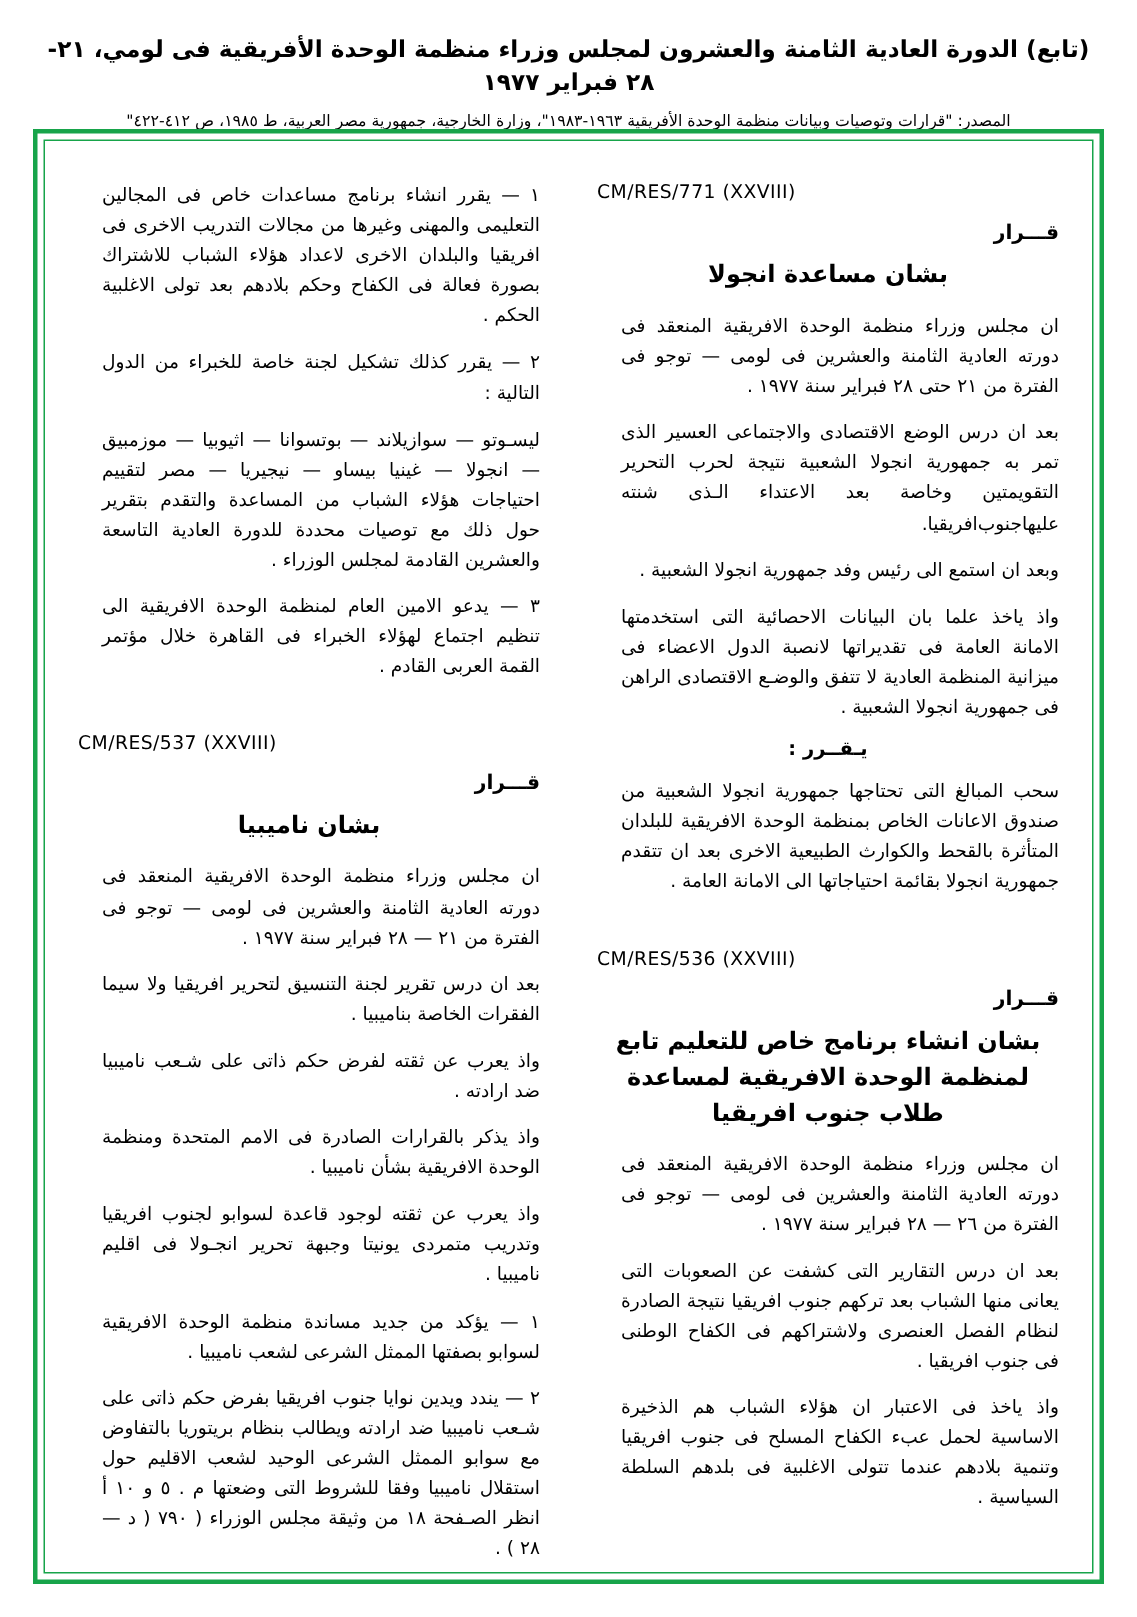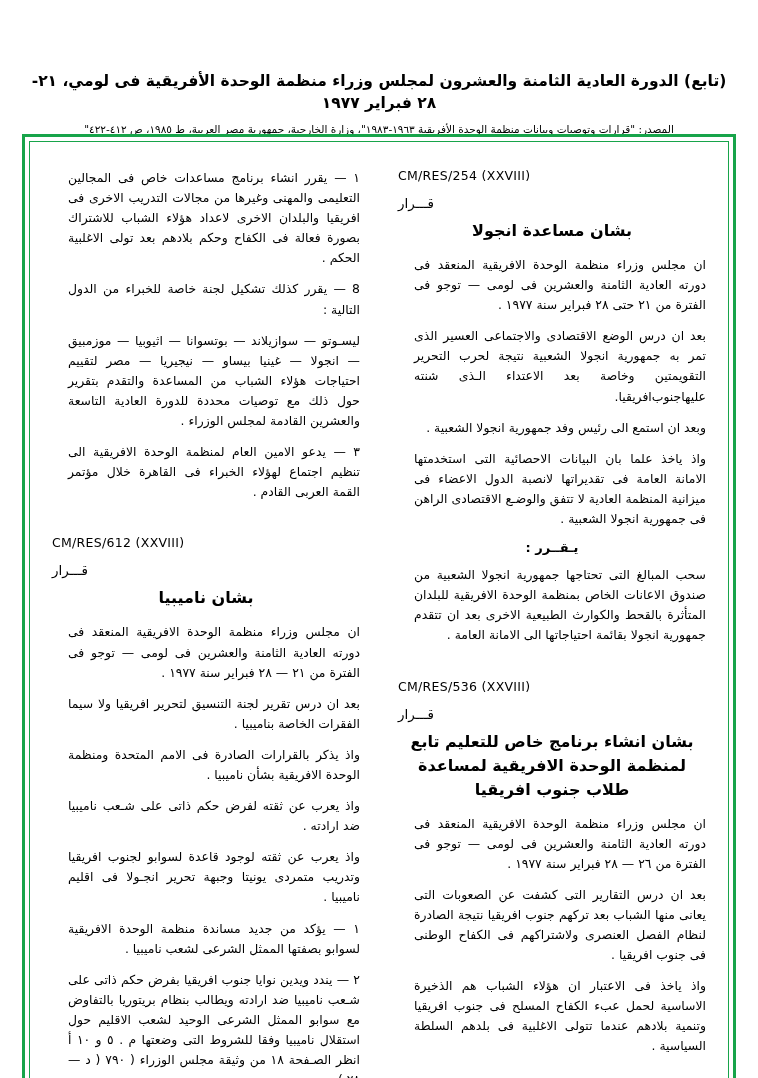--- a/index.html
+++ b/index.html
@@ -19,21 +19,20 @@
     width: 758px;
     height: 1078px;
     position: relative;
     box-sizing: border-box;
     padding: 0;
   }
   
   .header {
     padding: 22px 26px 0 26px;
     text-align: center;
-    margin-top: 48px;
   }
   .header-title {
     font-size: 15.5px;
     font-weight: bold;
     line-height: 1.45;
     letter-spacing: 0px;
     direction: rtl;
   }
   .header-source {
     margin-top: 7px;
@@ -81,23 +80,23 @@
   
   .res-code {
     font-size: 12.5px;
     direction: ltr;
     text-align: left;
     unicode-bidi: isolate;
     margin: 0 0 12px 0;
     letter-spacing: 0.3px;
   }
   .decision-word {
-    text-align: left;
+    text-align: right;
     font-size: 13.5px;
-    font-weight: normal;
+    font-weight: bold;
     letter-spacing: 5px;
     margin: 4px 0 8px 0;
   }
   .res-title {
     text-align: center;
     font-size: 16px;
     font-weight: bold;
     line-height: 1.5;
     margin: 0 0 12px 0;
   }
@@ -128,21 +127,21 @@
     <div class="header-source">المصدر: "قرارات وتوصيات وبيانات منظمة الوحدة الأفريقية ١٩٦٣-١٩٨٣"، وزارة الخارجية، جمهورية مصر العربية، ط ١٩٨٥، ص ٤١٢-٤٢٢"</div>
   </div>
 
   <div class="frame">
     <div class="frame-inner">
       <div class="columns">
 
         <div class="col col-right">
 
           <div>
-            <div class="res-code">CM/RES/254 (XXVIII)</div>
+            <div class="res-code">CM/RES/771 (XXVIII)</div>
             <div class="decision-word">قـــرار</div>
             <div class="res-title">بشان مساعدة انجولا</div>
 
             <p class="para">ان مجلس وزراء منظمة الوحدة الافريقية المنعقد فى دورته العادية الثامنة والعشرين فى لومى — توجو فى الفترة من ٢١ حتى ٢٨ فبراير سنة ١٩٧٧ .</p>
             <p class="para">بعد ان درس الوضع الاقتصادى والاجتماعى العسير الذى تمر به جمهورية انجولا الشعبية نتيجة لحرب التحرير التقويمتين وخاصة بعد الاعتداء الـذى شنته عليهاجنوب‌افريقيا.</p>
             <p class="para">وبعد ان استمع الى رئيس وفد جمهورية انجولا الشعبية .</p>
             <p class="para">واذ ياخذ علما بان البيانات الاحصائية التى استخدمتها الامانة العامة فى تقديراتها لانصبة الدول الاعضاء فى ميزانية المنظمة العادية لا تتفق والوضـع الاقتصادى الراهن فى جمهورية انجولا الشعبية .</p>
 
             <div class="yaqarrir">يـقــرر :</div>
 
@@ -160,36 +159,36 @@
             <p class="para">بعد ان درس التقارير التى كشفت عن الصعوبات التى يعانى منها الشباب بعد تركهم جنوب افريقيا نتيجة الصادرة لنظام الفصل العنصرى ولاشتراكهم فى الكفاح الوطنى فى جنوب افريقيا .</p>
             <p class="para">واذ ياخذ فى الاعتبار ان هؤلاء الشباب هم الذخيرة الاساسية لحمل عبء الكفاح المسلح فى جنوب افريقيا وتنمية بلادهم عندما تتولى الاغلبية فى بلدهم السلطة السياسية .</p>
           </div>
 
         </div>
 
         <div class="col col-left">
 
           <div>
             <p class="para">١ — يقرر انشاء برنامج مساعدات خاص فى المجالين التعليمى والمهنى وغيرها من مجالات التدريب الاخرى فى افريقيا والبلدان الاخرى لاعداد هؤلاء الشباب للاشتراك بصورة فعالة فى الكفاح وحكم بلادهم بعد تولى الاغلبية الحكم .</p>
-            <p class="para">8 — يقرر كذلك تشكيل لجنة خاصة للخبراء من الدول التالية :</p>
+            <p class="para">٢ — يقرر كذلك تشكيل لجنة خاصة للخبراء من الدول التالية :</p>
             <p class="para">ليسـوتو — سوازيلاند — بوتسوانا — اثيوبيا — موزمبيق — انجولا — غينيا بيساو — نيجيريا — مصر لتقييم احتياجات هؤلاء الشباب من المساعدة والتقدم بتقرير حول ذلك مع توصيات محددة للدورة العادية التاسعة والعشرين القادمة لمجلس الوزراء .</p>
             <p class="para">٣ — يدعو الامين العام لمنظمة الوحدة الافريقية الى تنظيم اجتماع لهؤلاء الخبراء فى القاهرة خلال مؤتمر القمة العربى القادم .</p>
           </div>
 
           <div class="spacer-md"></div>
 
           <div>
-            <div class="res-code">CM/RES/612 (XXVIII)</div>
+            <div class="res-code">CM/RES/537 (XXVIII)</div>
             <div class="decision-word">قـــرار</div>
             <div class="res-title">بشان ناميبيا</div>
 
             <p class="para">ان مجلس وزراء منظمة الوحدة الافريقية المنعقد فى دورته العادية الثامنة والعشرين فى لومى — توجو فى الفترة من ٢١ — ٢٨ فبراير سنة ١٩٧٧ .</p>
             <p class="para">بعد ان درس تقرير لجنة التنسيق لتحرير افريقيا ولا سيما الفقرات الخاصة بناميبيا .</p>
+            <p class="para">واذ يعرب عن ثقته لفرض حكم ذاتى على شـعب ناميبيا ضد ارادته .</p>
             <p class="para">واذ يذكر بالقرارات الصادرة فى الامم المتحدة ومنظمة الوحدة الافريقية بشأن ناميبيا .</p>
-            <p class="para">واذ يعرب عن ثقته لفرض حكم ذاتى على شـعب ناميبيا ضد ارادته .</p>
             <p class="para">واذ يعرب عن ثقته لوجود قاعدة لسوابو لجنوب افريقيا وتدريب متمردى يونيتا وجبهة تحرير انجـولا فى اقليم ناميبيا .</p>
             <p class="para">١ — يؤكد من جديد مساندة منظمة الوحدة الافريقية لسوابو بصفتها الممثل الشرعى لشعب ناميبيا .</p>
             <p class="para">٢ — يندد ويدين نوايا جنوب افريقيا بفرض حكم ذاتى على شـعب ناميبيا ضد ارادته ويطالب بنظام بريتوريا بالتفاوض مع سوابو الممثل الشرعى الوحيد لشعب الاقليم حول استقلال ناميبيا وفقا للشروط التى وضعتها م . ٥ و ١٠ أ انظر الصـفحة ١٨ من وثيقة مجلس الوزراء ( ٧٩٠ ( د — ٢٨ ) .</p>
           </div>
 
         </div>
 
       </div>
     </div>
   </div>

